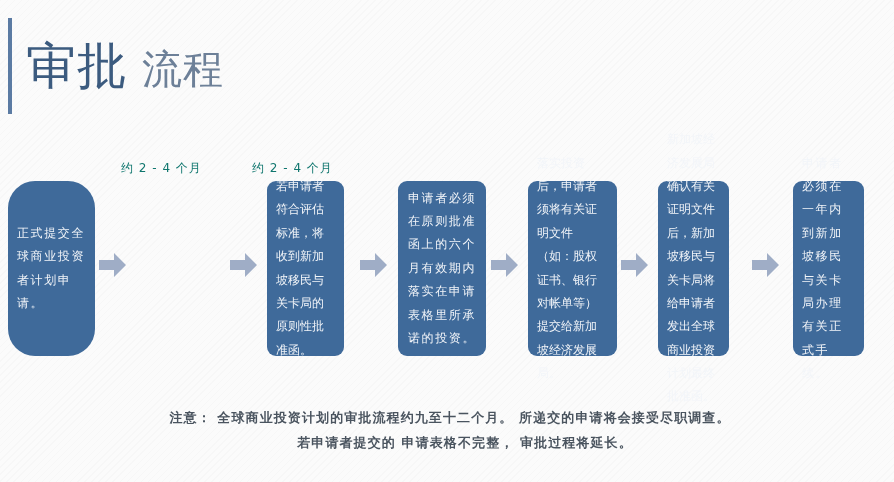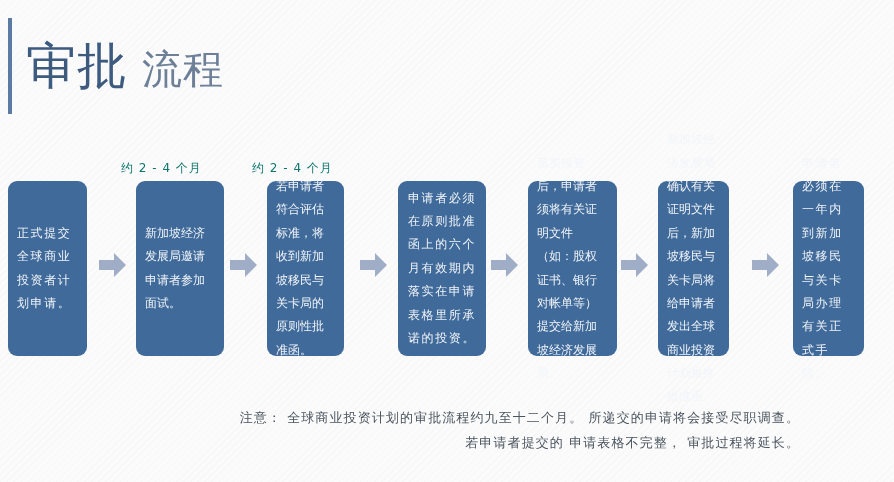--- a/index.html
+++ b/index.html
@@ -90,21 +90,21 @@
     justify-content: center;
     color: #f2f5f9;
     font-size: 12px;
     line-height: 1.95;
     text-align: left;
   }
   .flow-box .box-text {
     display: block;
     width: 100%;
   }
-  .flow-box.b1 { left: 8px;   width: 79px; }
+  .flow-box.b1 { left: 8px;   width: 87px; border-radius: 27px; }
   .flow-box.b2 { left: 136px; width: 88px; }
   .flow-box.b3 { left: 267px; width: 77px; }
   .flow-box.b4 { left: 398px; width: 88px; text-align: center; }
   .flow-box.b5 { left: 528px; width: 89px; }
   .flow-box.b6 { left: 658px; width: 71px; }
   .flow-box.b7 { left: 793px; width: 71px; }
 
   
   .flow-box.b1 .box-text,
   .flow-box.b4 .box-text,
@@ -130,21 +130,22 @@
   
   .footnote {
     position: absolute;
     left: 100px;
     top: 405px;
     width: 700px;
     font-size: 13px;
     line-height: 1.95;
     color: #4a545f;
     letter-spacing: 1.1px;
-    text-align: right;
+    text-align: center;
+    font-weight: bold;
   }
   .footnote .line { display: block; }
   .footnote .line2 { margin-left: 30px; }
 </style>
 </head>
 <body>
 
 <div class="title-block">
   <div class="title-bar"></div>
   <div class="title-text">
@@ -160,23 +161,20 @@
 
   <div class="flow-box b1">
     <span class="box-text">正式提交全球商业投资者计划申请。</span>
   </div>
   <div class="flow-arrow a1">
     <svg viewBox="0 0 27 24" xmlns="http://www.w3.org/2000/svg" aria-hidden="true">
       <path d="M0 7 H15 V0 L27 12 L15 24 V17 H0 Z" fill="currentColor"></path>
     </svg>
   </div>
 
-  <div class="flow-box b2">
-    <span class="box-text">新加坡经济发展局邀请申请者参加面试。</span>
-  </div>
   <div class="flow-arrow a2">
     <svg viewBox="0 0 27 24" xmlns="http://www.w3.org/2000/svg" aria-hidden="true">
       <path d="M0 7 H15 V0 L27 12 L15 24 V17 H0 Z" fill="currentColor"></path>
     </svg>
   </div>
 
   <div class="flow-box b3">
     <span class="box-text">若申请者符合评估标准，将收到新加坡移民与关卡局的原则性批准函。</span>
   </div>
   <div class="flow-arrow a3">

